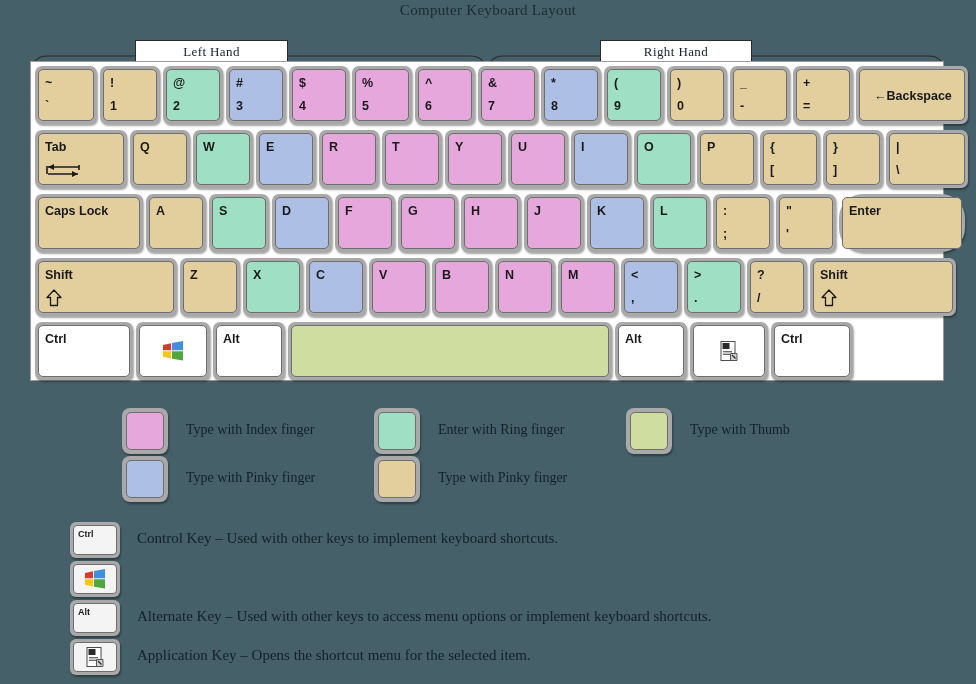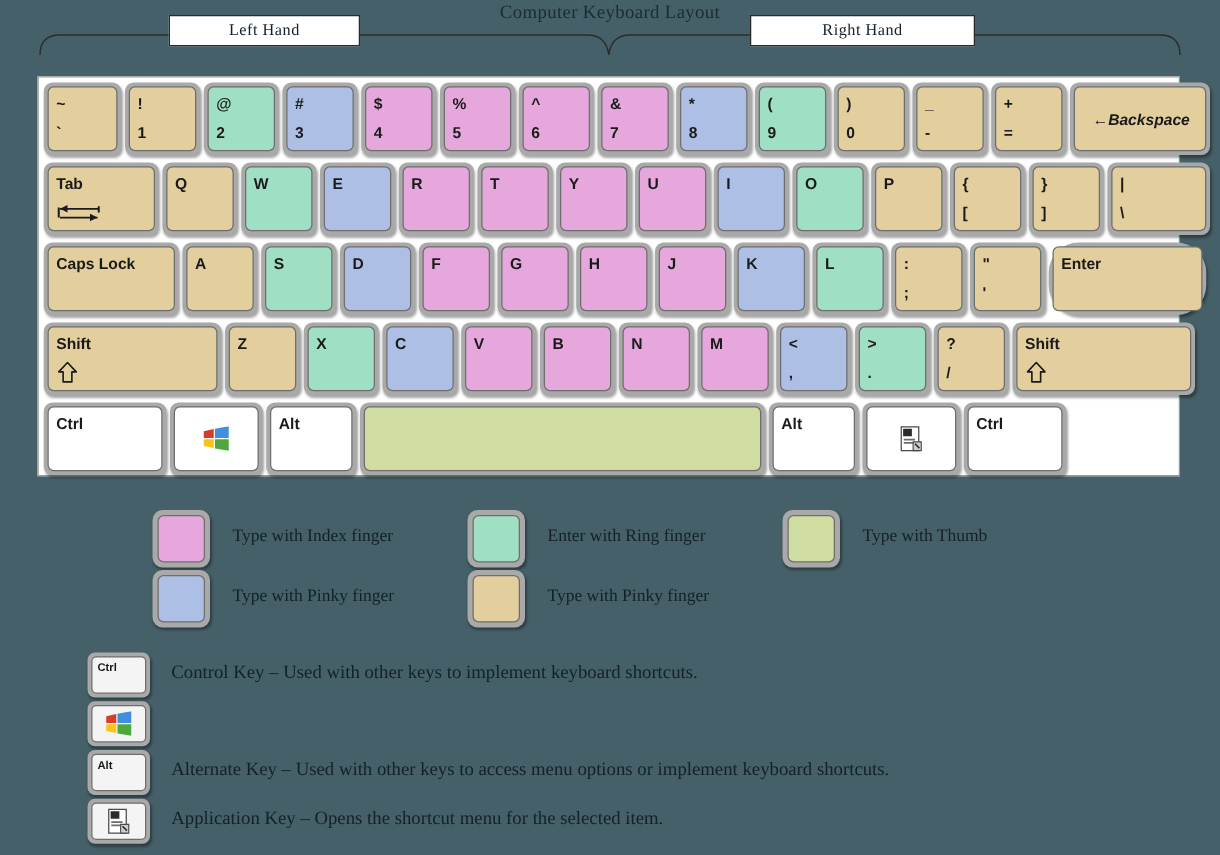--- a/index.html
+++ b/index.html
@@ -15,31 +15,31 @@
 
   
   .title {
     position: absolute; top: 2px; left: 0; width: 976px;
     text-align: center;
     font-family: "Liberation Serif", serif;
     font-size: 15px; color: #1d2b33; letter-spacing: .3px;
   }
 
   
-  .brace-layer { position: absolute; left: 30px; top: 12px; width: 916px; height: 34px; }
+  .brace-layer { position: absolute; left: 30px; top: 40px; width: 916px; height: 34px; }
   .brace-svg { display: block; }
   .hand-label {
     position: absolute; top: 0px;
     background: #ffffff; border: 1px solid #2a2a2a;
     font-size: 13px; color: #14202a;
     text-align: center; padding: 3px 0 4px 0;
     letter-spacing: .4px;
   }
   .hand-left  { left: 105px;  width: 153px; }
-  .hand-right { left: 570px;  width: 180px; }
+  .hand-right { left: 570px;  width: 152px; }
 
   
   .kbd-panel {
     position: absolute; left: 30px; top: 61px;
     width: 914px; height: 320px;
     background: #ffffff;
     border: 1px solid #9a9a9a;
     padding: 4px 4px 4px 4px;
   }
   .kbd-row { position: relative; height: 60px; margin-bottom: 4px; white-space: nowrap; font-size: 0; }
@@ -183,21 +183,21 @@
             <span class="lbl lbl-bottom">9</span>
           </div></div><div class="key" style="width: 60px;"><div class="cap c-pinky">
             <span class="lbl lbl-top">)</span>
             <span class="lbl lbl-bottom">0</span>
           </div></div><div class="key" style="width: 60px;"><div class="cap c-pinky">
             <span class="lbl lbl-top">_</span>
             <span class="lbl lbl-bottom">-</span>
           </div></div><div class="key" style="width: 60px;"><div class="cap c-pinky">
             <span class="lbl lbl-top">+</span>
             <span class="lbl lbl-bottom">=</span>
-          </div></div><div class="key" style="width: 112px; font-style: italic;"><div class="cap c-pinky">
+          </div></div><div class="key" style="width: 112px;"><div class="cap c-pinky">
             <span class="lbl lbl-mid" style="left:14px;top:20px;">←Backspace</span>
           </div></div></div>
       <div class="kbd-row"><div class="key" style="width: 92px;"><div class="cap c-pinky">
             <span class="lbl lbl-single">Tab</span>
             <svg class="tab-arrows" viewBox="0 0 42 16">
               <path d="M2,4 L2,12" stroke="#1a1a1a" stroke-width="1.6"></path>
               <path d="M3,5 L34,5" stroke="#1a1a1a" stroke-width="1.4"></path>
               <path d="M9,2 L3,5 L9,8 Z" fill="#1a1a1a"></path>
               <path d="M3,12 L33,12" stroke="#1a1a1a" stroke-width="1.4"></path>
               <path d="M27,9 L33,12 L27,15 Z" fill="#1a1a1a"></path>

